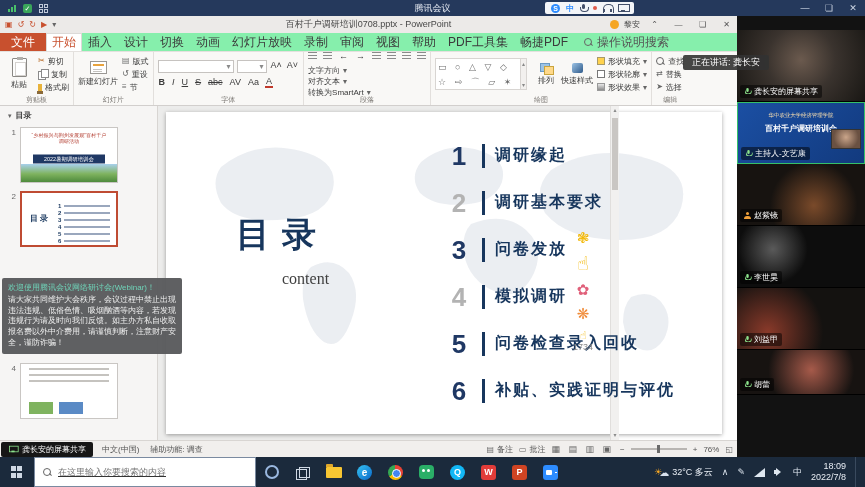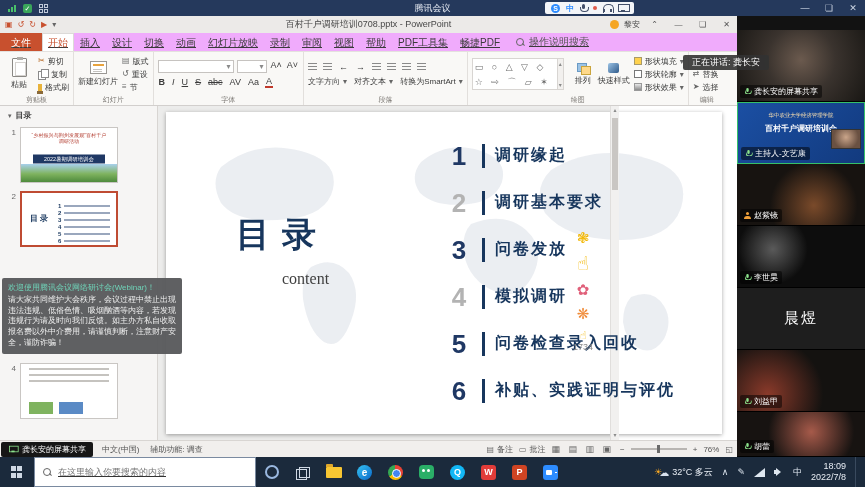--- a/index.html
+++ b/index.html
@@ -47,21 +47,21 @@
 .ppt-tb{position:relative;height:17px;background:#eceae8;display:flex;align-items:center;}
 .qat{display:flex;align-items:center;gap:5px;padding-left:5px;color:#c8502e;font-size:8px;z-index:2;}
 .qat .q{line-height:1;}
 .ppt-title{position:absolute;left:0;right:0;text-align:center;font-size:9px;color:#474747;line-height:17px;}
 .tb-right{margin-left:auto;display:flex;align-items:center;gap:5px;z-index:2;padding-right:1px;}
 .avatar{width:9px;height:9px;border-radius:50%;background:#f5a623;display:inline-block;}
 .uname{font-size:8px;color:#444;}
 .pwb{width:19px;text-align:center;color:#555;font-size:8px;line-height:17px;}
 
 
-.tabs{height:19px;background:#f0abfc;display:flex;align-items:stretch;font-size:10px;color:#3b3b3b;border-bottom:1px solid #e4e1de;text-decoration:underline;}
+.tabs{height:19px;background:#86efac;display:flex;align-items:stretch;font-size:12px;color:#3b3b3b;border-bottom:1px solid #e4e1de;}
 .tab{padding:0 6px;line-height:19px;white-space:nowrap;}
 .tab.file{background:#c8502e;color:#fff;padding:0 11px;}
 .tab.active{background:#fff;color:#c8502e;box-shadow:inset 0 1px 0 #dcdad8,inset 1px 0 0 #dcdad8,inset -1px 0 0 #dcdad8;}
 .tabsearch{margin-left:10px;display:flex;align-items:center;gap:4px;color:#555;}
 
 
 .ribbon{height:54px;background:#f9f8f6;border-bottom:1px solid #d2cfcd;display:flex;font-size:8px;color:#3b3b3b;overflow:hidden;}
 .grp{position:relative;display:flex;border-right:1px solid #e2dfdc;padding:2px 4px 11px;}
 .glabel{position:absolute;bottom:0;left:0;right:0;text-align:center;color:#7c7874;font-size:7px;line-height:10px;}
 .gcontent{display:flex;align-items:center;gap:4px;}
@@ -375,21 +375,21 @@
           <div style="display:flex;gap:6px;align-items:center;">
             <span class="i-bars"></span>
             <span class="i-bars"></span>
             <span class="fbtn">←</span>
             <span class="fbtn">→</span>
             <span class="i-bars"></span>
             <span class="i-bars"></span>
             <span class="i-bars"></span>
             <span class="i-bars"></span>
           </div>
-          <div style="display:flex;gap:7px;">
+          <div style="display:flex;flex-direction:column;">
             <span class="sbtn">
                 <span>文字方向</span>
                 <span class="g2">▾</span>
               </span>
             <span class="sbtn">
                 <span>对齐文本</span>
                 <span class="g2">▾</span>
               </span>
             <span class="sbtn">
                 <span>转换为SmartArt</span>
@@ -643,23 +643,20 @@
         </span>
     </div>
 
     <div class="tile h62 t-li">
       <span class="tlabel">
           <span class="i-mic mic-g"></span>
           <span>李世昊</span>
         </span>
     </div>
 
-    <div class="tile h62 t-chen">
-      <span class="tcenter">晨煜</span>
-    </div>
 
     <div class="tile h62 t-liu">
       <span class="tlabel">
           <span class="i-mic mic-g"></span>
           <span>刘益甲</span>
         </span>
     </div>
 
     <div class="tile hrest t-hu">
       <span class="tlabel">

